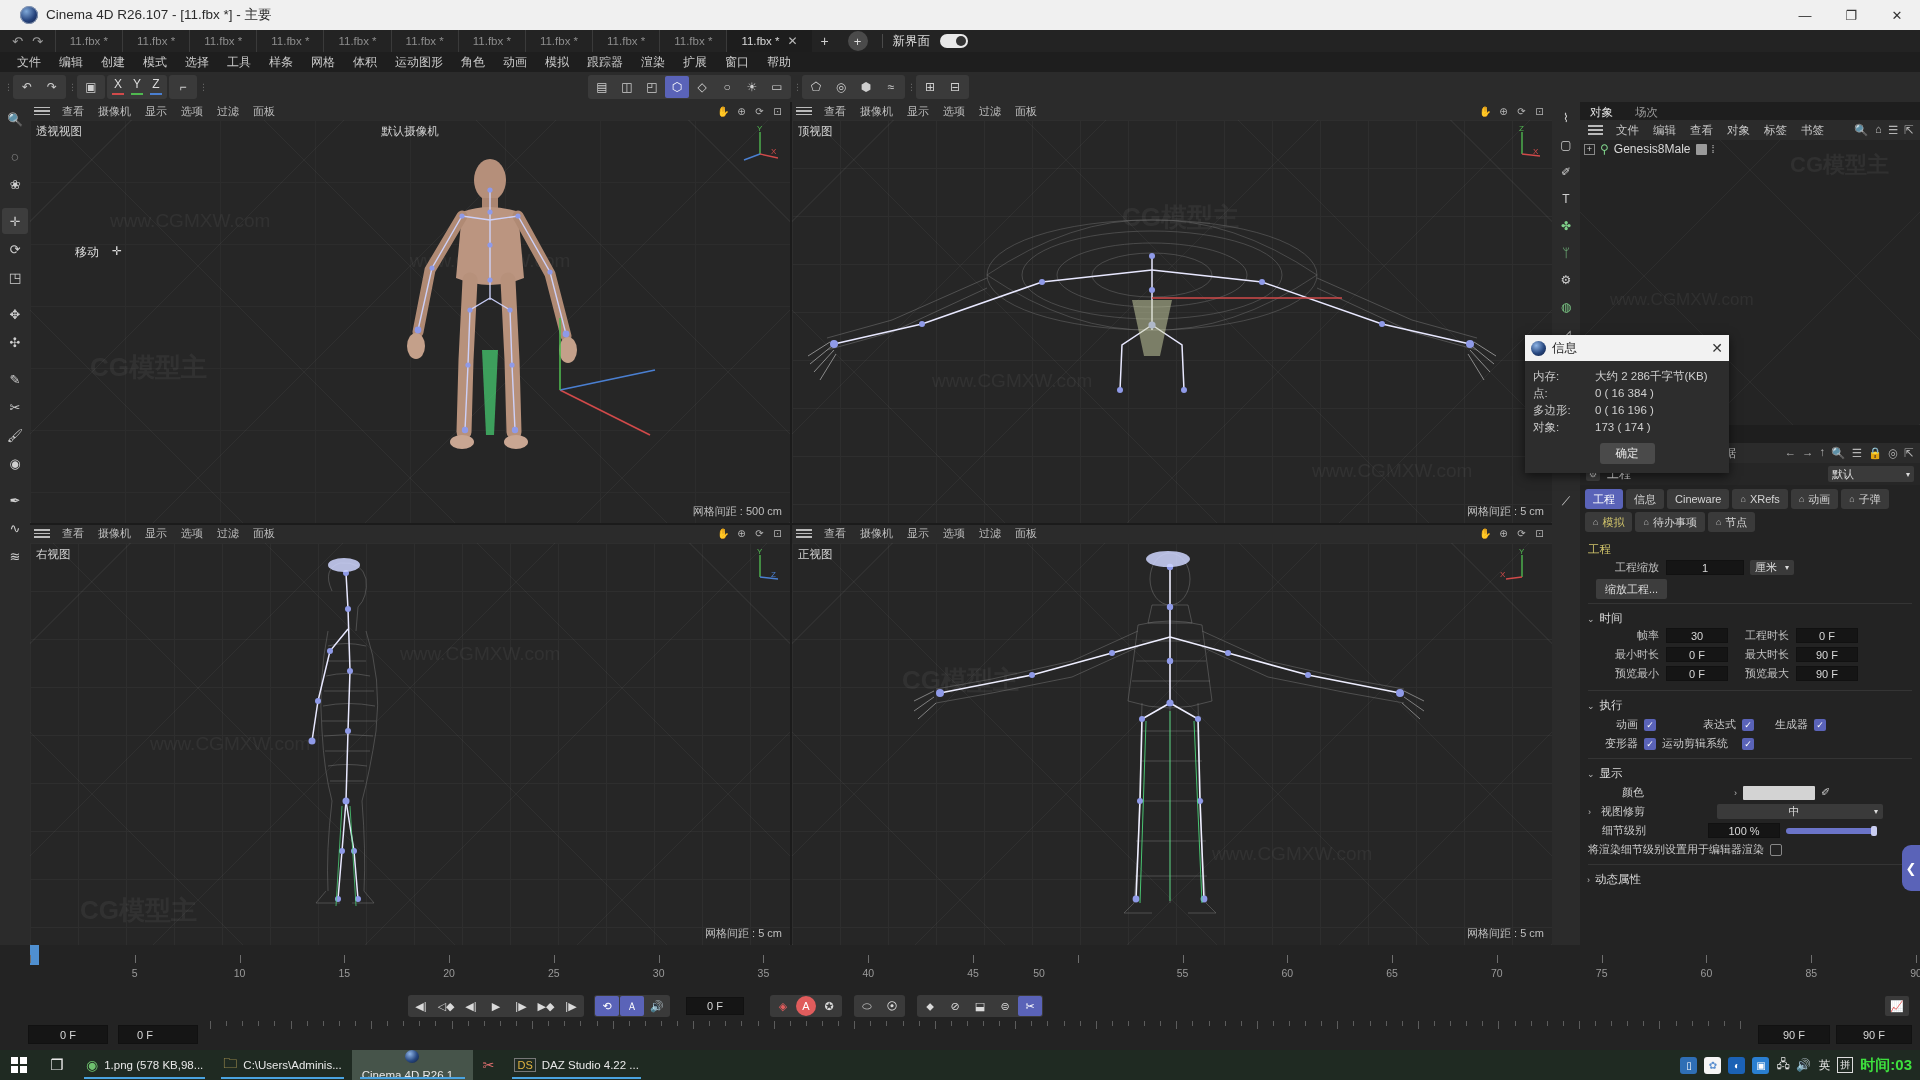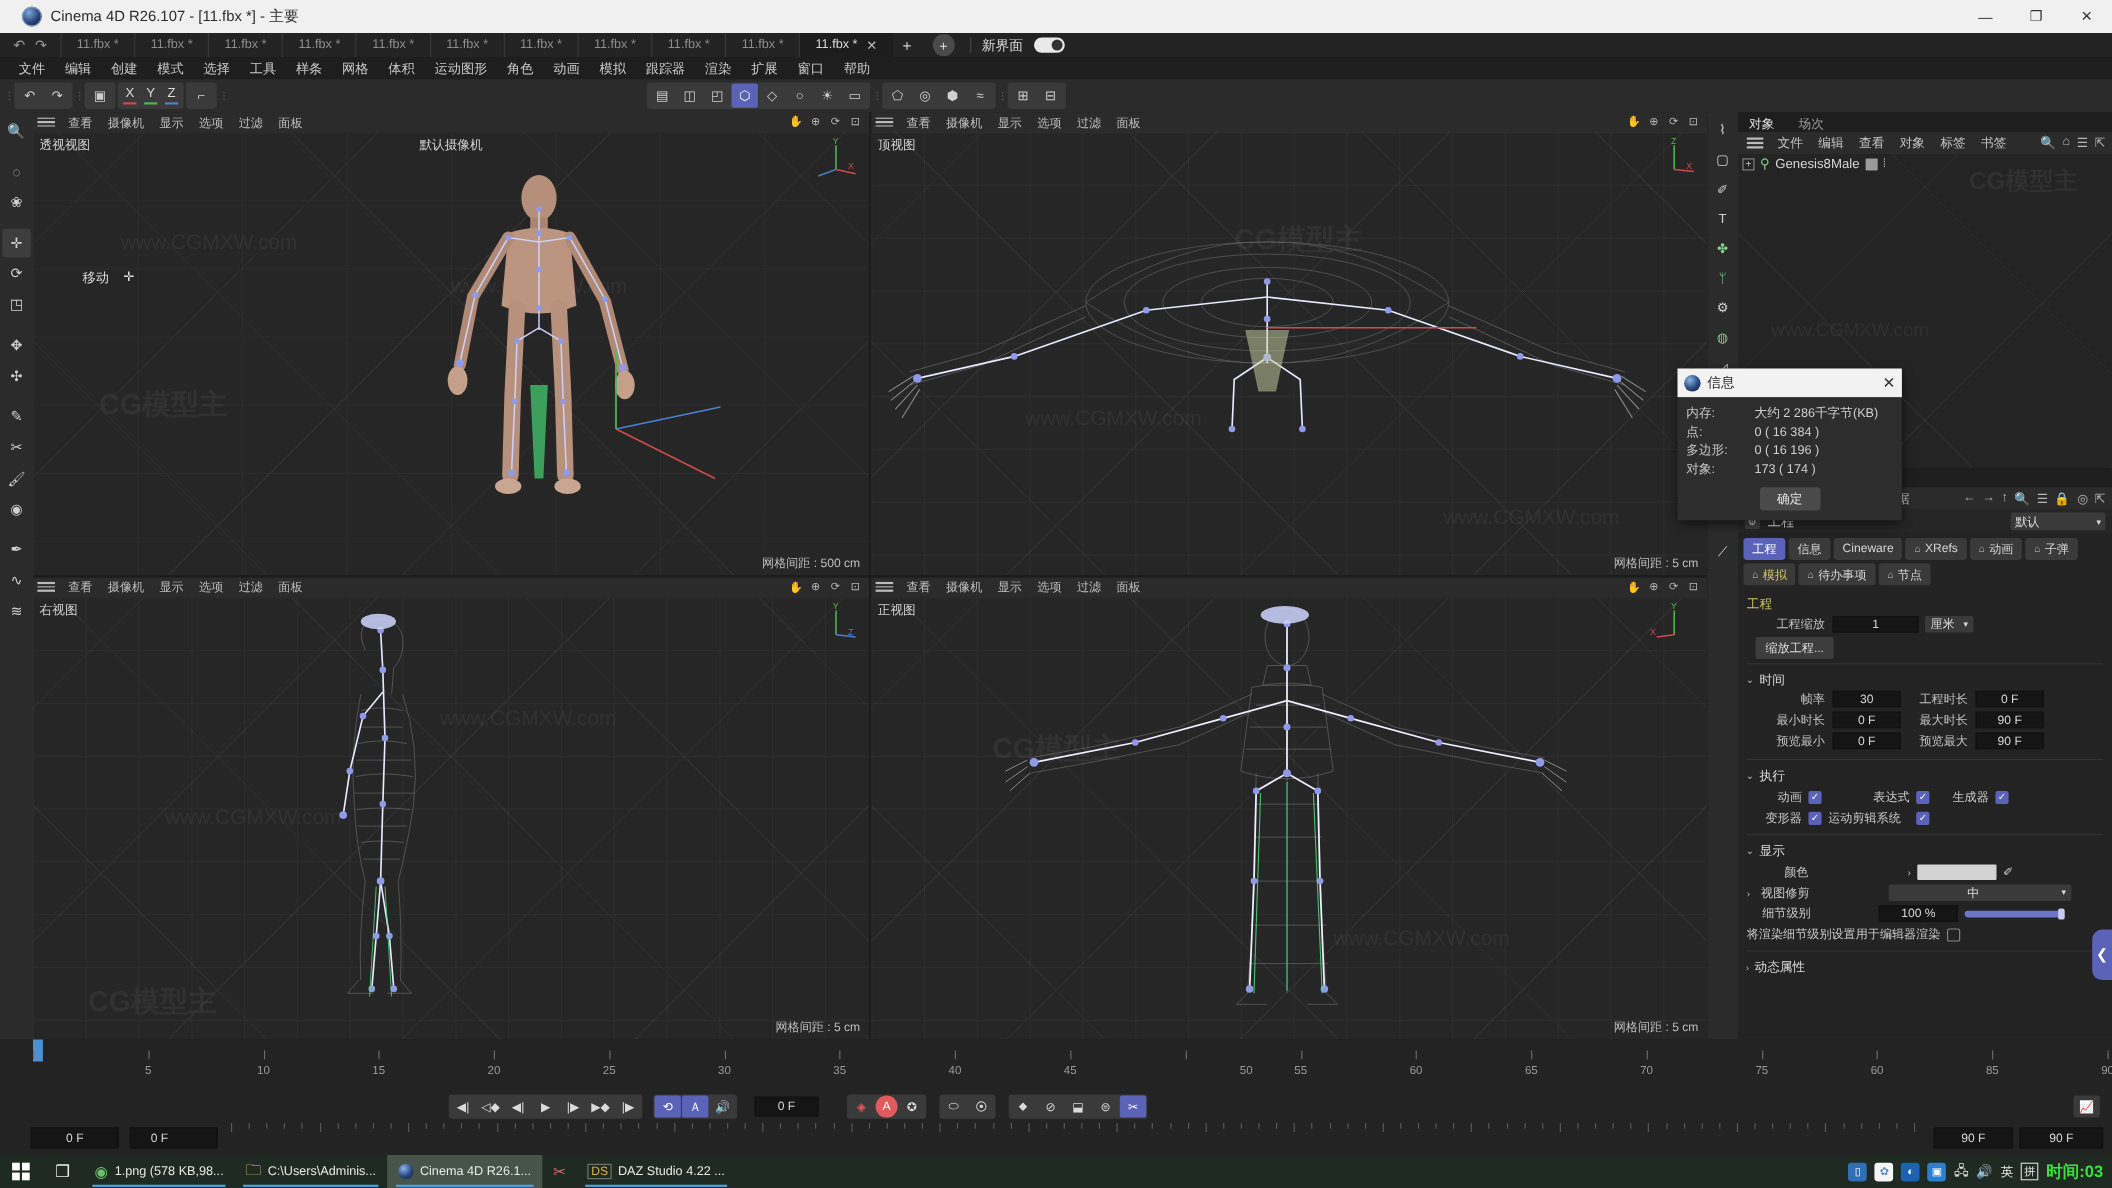--- a/index.html
+++ b/index.html
@@ -202,21 +202,21 @@
   #tlruler2 { position:absolute; left:0; right:0; top:76px; height:29px; }
   #tlruler2 .tk { position:absolute; top:0; width:1px;height:6px; background:#5c5c5c;}
   .tfield { position:absolute; height:19px; background:#151515; border:1px solid #111;
     font-size:11px; color:#d8d8d8; display:flex; align-items:center; justify-content:center;}
 
   
   #taskbar { position:absolute; left:0; right:0; bottom:0; height:30px;
     background:#1f2a22; display:flex; align-items:center; }
   .tbtn { height:30px; display:flex; align-items:center; gap:6px; padding:0 10px;
     font-size:11.5px; color:#e8e8e8; position:relative; max-width:150px;}
-  .tbtn.act { background:#46544a; }
+  .tbtn.act { background:#46544a;flex-direction:column; }
   .tbtn .ul { position:absolute; left:8px; right:8px; bottom:1px; height:2px; background:#4aa3e0;}
   .tray { margin-left:auto; display:flex; align-items:center; gap:7px; padding-right:8px;
     font-size:11.5px; color:#e8e8e8;}
   .tray .ti { width:17px;height:17px;border-radius:3px;display:flex;align-items:center;
     justify-content:center;font-size:10px;color:#fff;}
   .tclock { color:#3ee03e; font-size:15px; font-weight:bold; }
   .winlogo { width:38px;height:30px;display:flex;align-items:center;justify-content:center;}
   .wsq { display:grid; grid-template-columns:7px 7px; grid-template-rows:7px 7px; gap:1.5px;}
   .wsq i { background:#fff; display:block;}
 
@@ -1002,21 +1002,21 @@
         <div class="num" style="left: 523.889px;">25</div>
         <div class="tick" style="left: 628.667px;"></div>
         <div class="num" style="left: 628.667px;">30</div>
         <div class="tick" style="left: 733.444px;"></div>
         <div class="num" style="left: 733.444px;">35</div>
         <div class="tick" style="left: 838.222px;"></div>
         <div class="num" style="left: 838.222px;">40</div>
         <div class="tick" style="left: 943px;"></div>
         <div class="num" style="left: 943px;">45</div>
         <div class="tick" style="left: 1047.78px;"></div>
-        <div class="num" style="left: 1103px;">50</div>
+        <div class="num" style="left: 1009px;">50</div>
         <div class="tick" style="left: 1152.56px;"></div>
         <div class="num" style="left: 1152.56px;">55</div>
         <div class="tick" style="left: 1257.33px;"></div>
         <div class="num" style="left: 1257.33px;">60</div>
         <div class="tick" style="left: 1362.11px;"></div>
         <div class="num" style="left: 1362.11px;">65</div>
         <div class="tick" style="left: 1466.89px;"></div>
         <div class="num" style="left: 1466.89px;">70</div>
         <div class="tick" style="left: 1571.67px;"></div>
         <div class="num" style="left: 1571.67px;">75</div>

